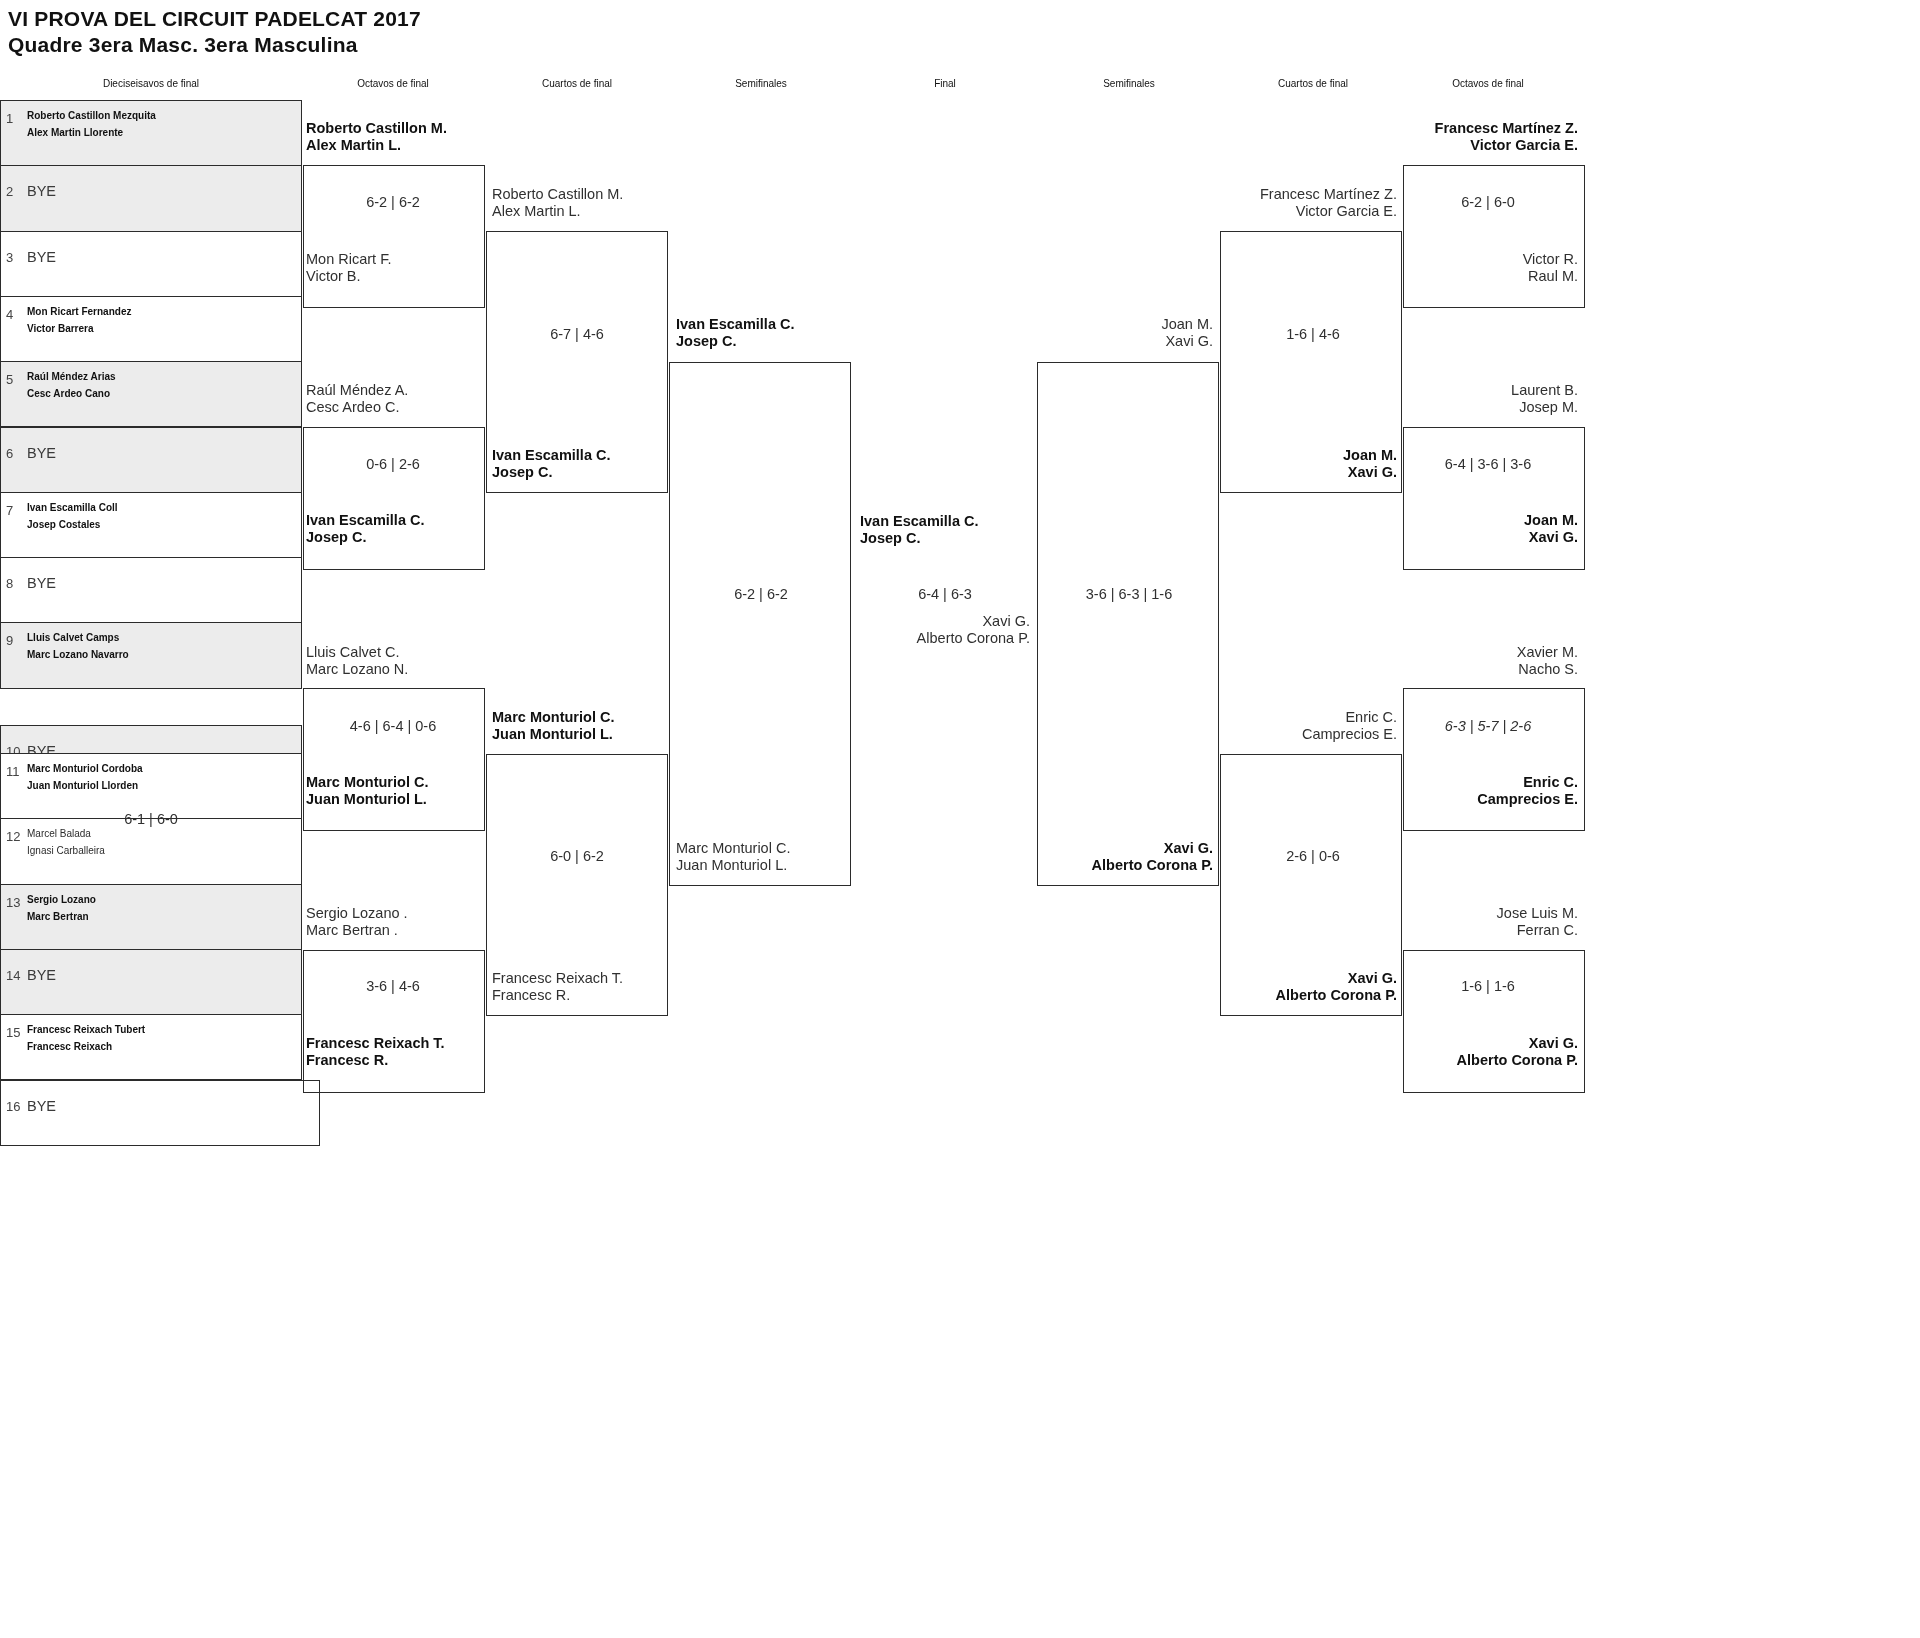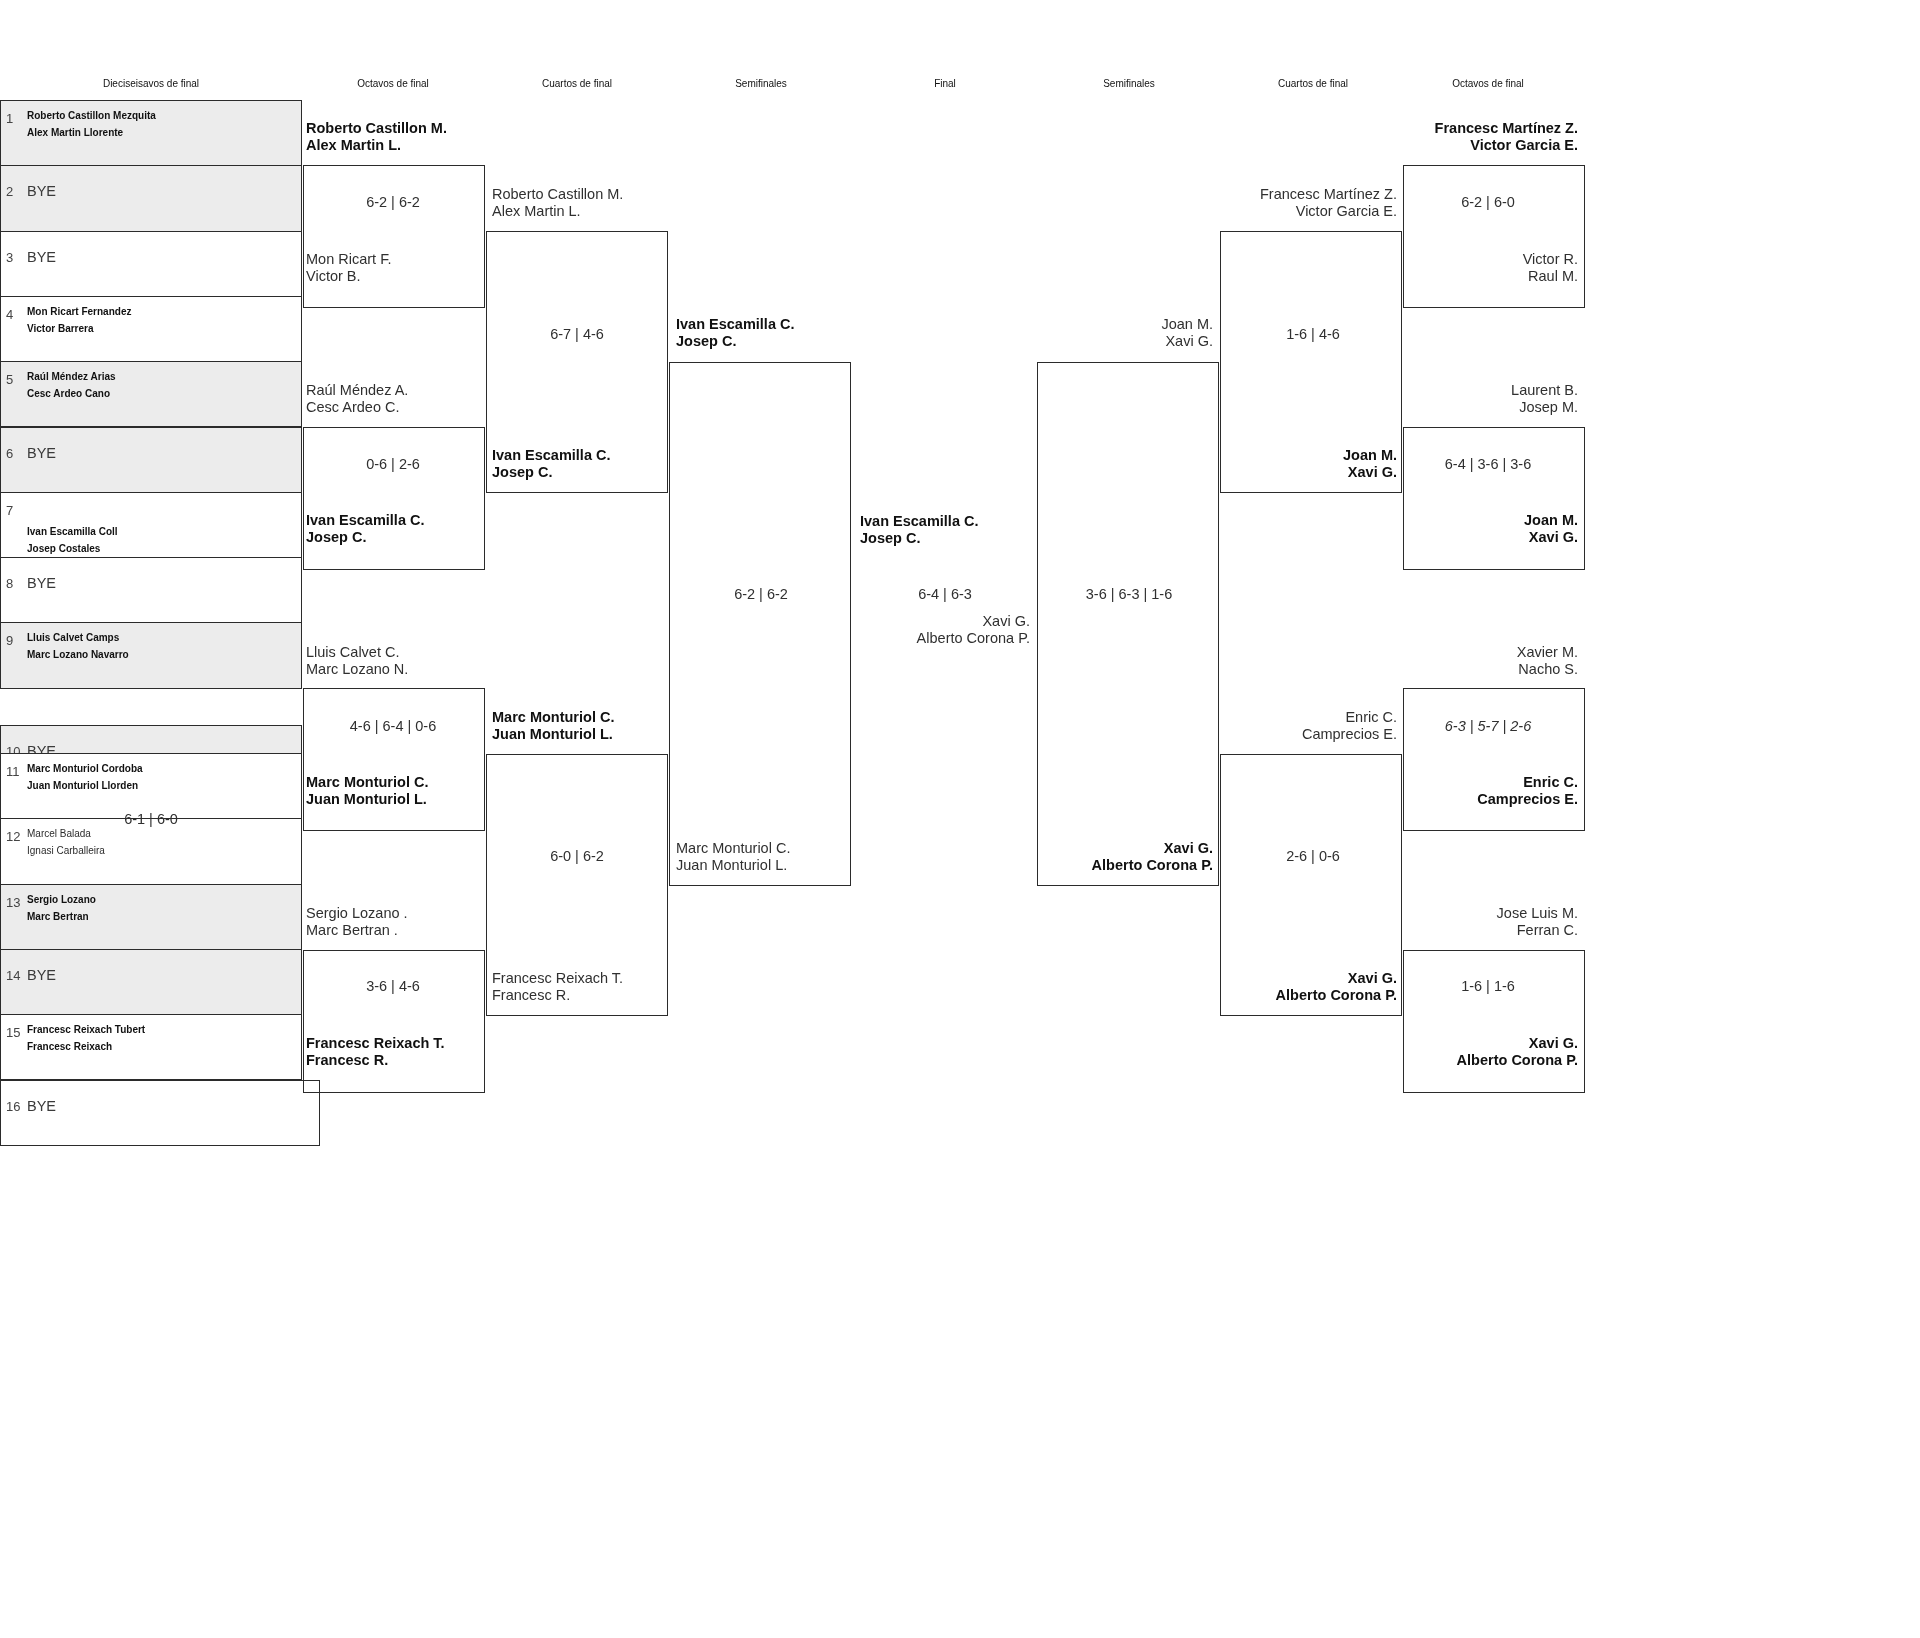--- a/index.html
+++ b/index.html
@@ -90,20 +90,24 @@
     white-space: nowrap;
     text-align: center;
     transform: translateX(-50%);
   }
 </style>
 </head>
 <body>
 
 <div id="page">
 
+  <div id="header">
+    <div id="title-line1">VI PROVA DEL CIRCUIT PADELCAT 2017</div>
+    <div id="title-line2">Quadre 3era Masc. 3era Masculina</div>
+  </div>
 
 
   <div id="round-labels">
       <div class="round-label" style="left: 151px;">Dieciseisavos de final</div>
       <div class="round-label" style="left: 393px;">Octavos de final</div>
       <div class="round-label" style="left: 577px;">Cuartos de final</div>
       <div class="round-label" style="left: 761px;">Semifinales</div>
       <div class="round-label" style="left: 945px;">Final</div>
       <div class="round-label" style="left: 1129px;">Semifinales</div>
       <div class="round-label" style="left: 1313px;">Cuartos de final</div>
@@ -139,21 +143,21 @@
           <div>Raúl Méndez Arias</div>
           <div>Cesc Ardeo Cano</div>
         </div>
       </div>
       <div class="seed-cell shaded" style="left: 0px; top: 426.5px; width: 302px; height: 66.3px;">
         <span class="seed-num" style="top: 18px;">6</span>
         <span class="seed-bye" style="top: 17px;">BYE</span>
       </div>
       <div class="seed-cell" style="left: 0px; top: 491.8px; width: 302px; height: 66.3px;">
         <span class="seed-num" style="top: 10px;">7</span>
-        <div class="seed-names bold" style="top: 6px; margin-top: 24px;">
+        <div class="seed-names bold" style="top: 6px;">
           <div>Ivan Escamilla Coll</div>
           <div>Josep Costales</div>
         </div>
       </div>
       <div class="seed-cell" style="left: 0px; top: 557.1px; width: 302px; height: 66.3px;">
         <span class="seed-num" style="top: 18px;">8</span>
         <span class="seed-bye" style="top: 17px;">BYE</span>
       </div>
       <div class="seed-cell shaded" style="left: 0px; top: 622.4px; width: 302px; height: 66.3px;">
         <span class="seed-num" style="top: 10px;">9</span>

